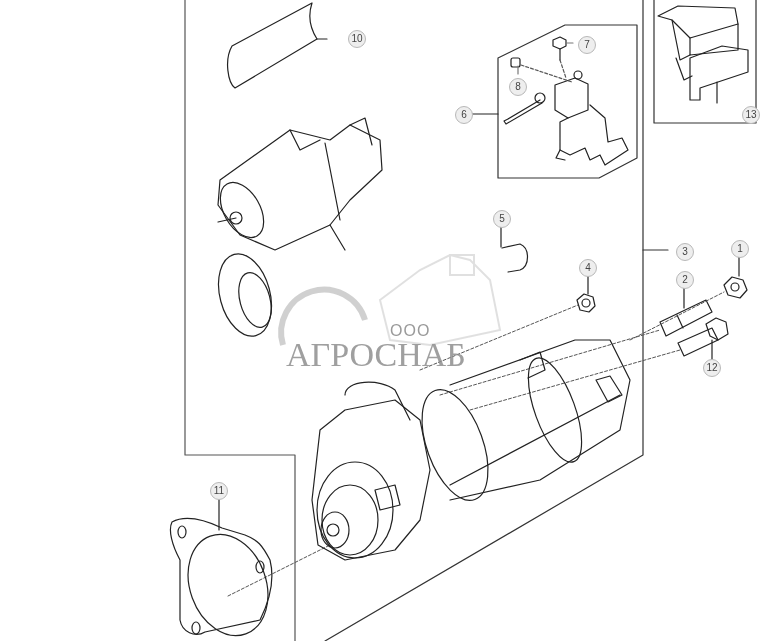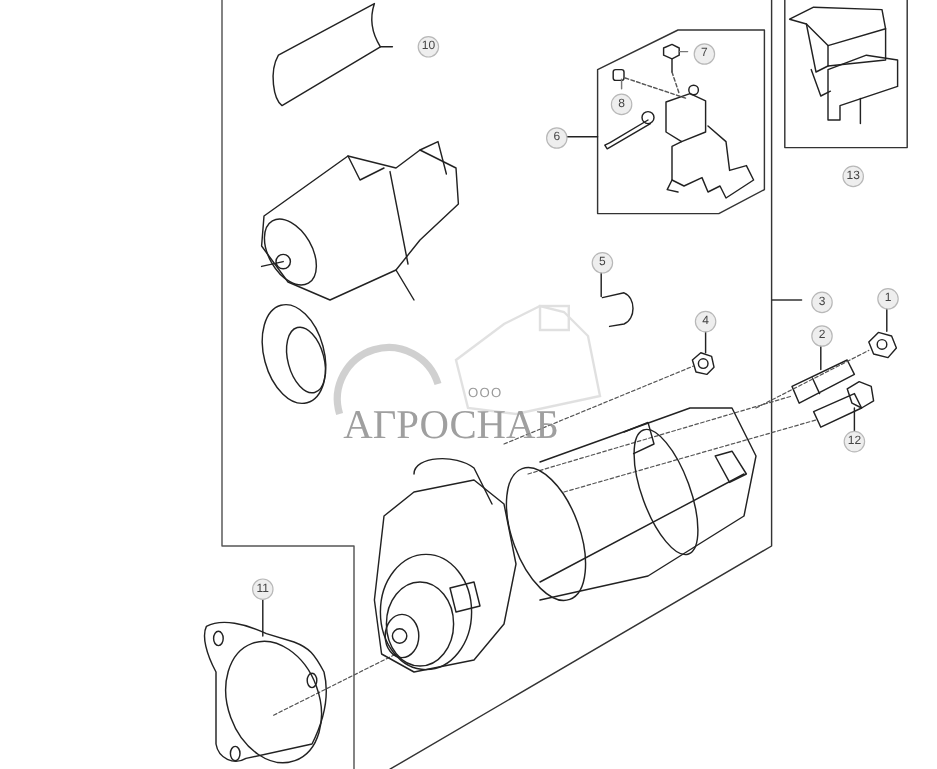--- a/index.html
+++ b/index.html
@@ -3,21 +3,21 @@
 <meta charset="utf-8">
 <style>
   html, body { margin: 0; padding: 0; background: #ffffff; }
   body { width: 781px; height: 641px; overflow: hidden; position: relative;
          font-family: "Liberation Sans", sans-serif; }
   #diagram { position: absolute; left: 0; top: 0; width: 781px; height: 641px; }
   .callout { position: absolute; width: 16px; height: 16px; border-radius: 50%;
              background: #eeeeee; border: 1px solid #b8b8b8; color: #444;
              font-size: 10px; line-height: 16px; text-align: center;
              font-family: "Liberation Sans", sans-serif; cursor: pointer; }
-  .wm-ooo { position: absolute; left: 390px; top: 322px; font-size: 11px; color: #9a9a9a;
+  .wm-ooo { position: absolute; left: 390px; top: 322px; font-size: 16px; color: #9a9a9a;
             letter-spacing: 1px; font-family: "Liberation Sans", sans-serif; }
   .wm-brand { position: absolute; left: 286px; top: 336px; font-size: 34px; color: #8f8f8f;
               font-family: "Liberation Serif", serif; letter-spacing: 0px; opacity: .85; }
 </style>
 </head>
 <body>
 
 <svg id="diagram" viewBox="0 0 781 641" xmlns="http://www.w3.org/2000/svg">
   <g fill="none" stroke="#222" stroke-width="1.2" stroke-linejoin="round" stroke-linecap="round">
 
@@ -156,13 +156,13 @@
 <div class="callout" style="left:676px;top:271px;">2</div>
 <div class="callout" style="left:676px;top:243px;">3</div>
 <div class="callout" style="left:579px;top:259px;">4</div>
 <div class="callout" style="left:493px;top:210px;">5</div>
 <div class="callout" style="left:455px;top:106px;">6</div>
 <div class="callout" style="left:578px;top:36px;">7</div>
 <div class="callout" style="left:509px;top:78px;">8</div>
 <div class="callout" style="left:348px;top:30px;">10</div>
 <div class="callout" style="left:210px;top:482px;text-align:center;">11</div>
 <div class="callout" style="left:703px;top:359px;">12</div>
-<div class="callout" style="left:702px;top:106px;margin-top:32px;">13</div>
+<div class="callout" style="left:742px;top:106px;">13</div>
 
 </body></html>

